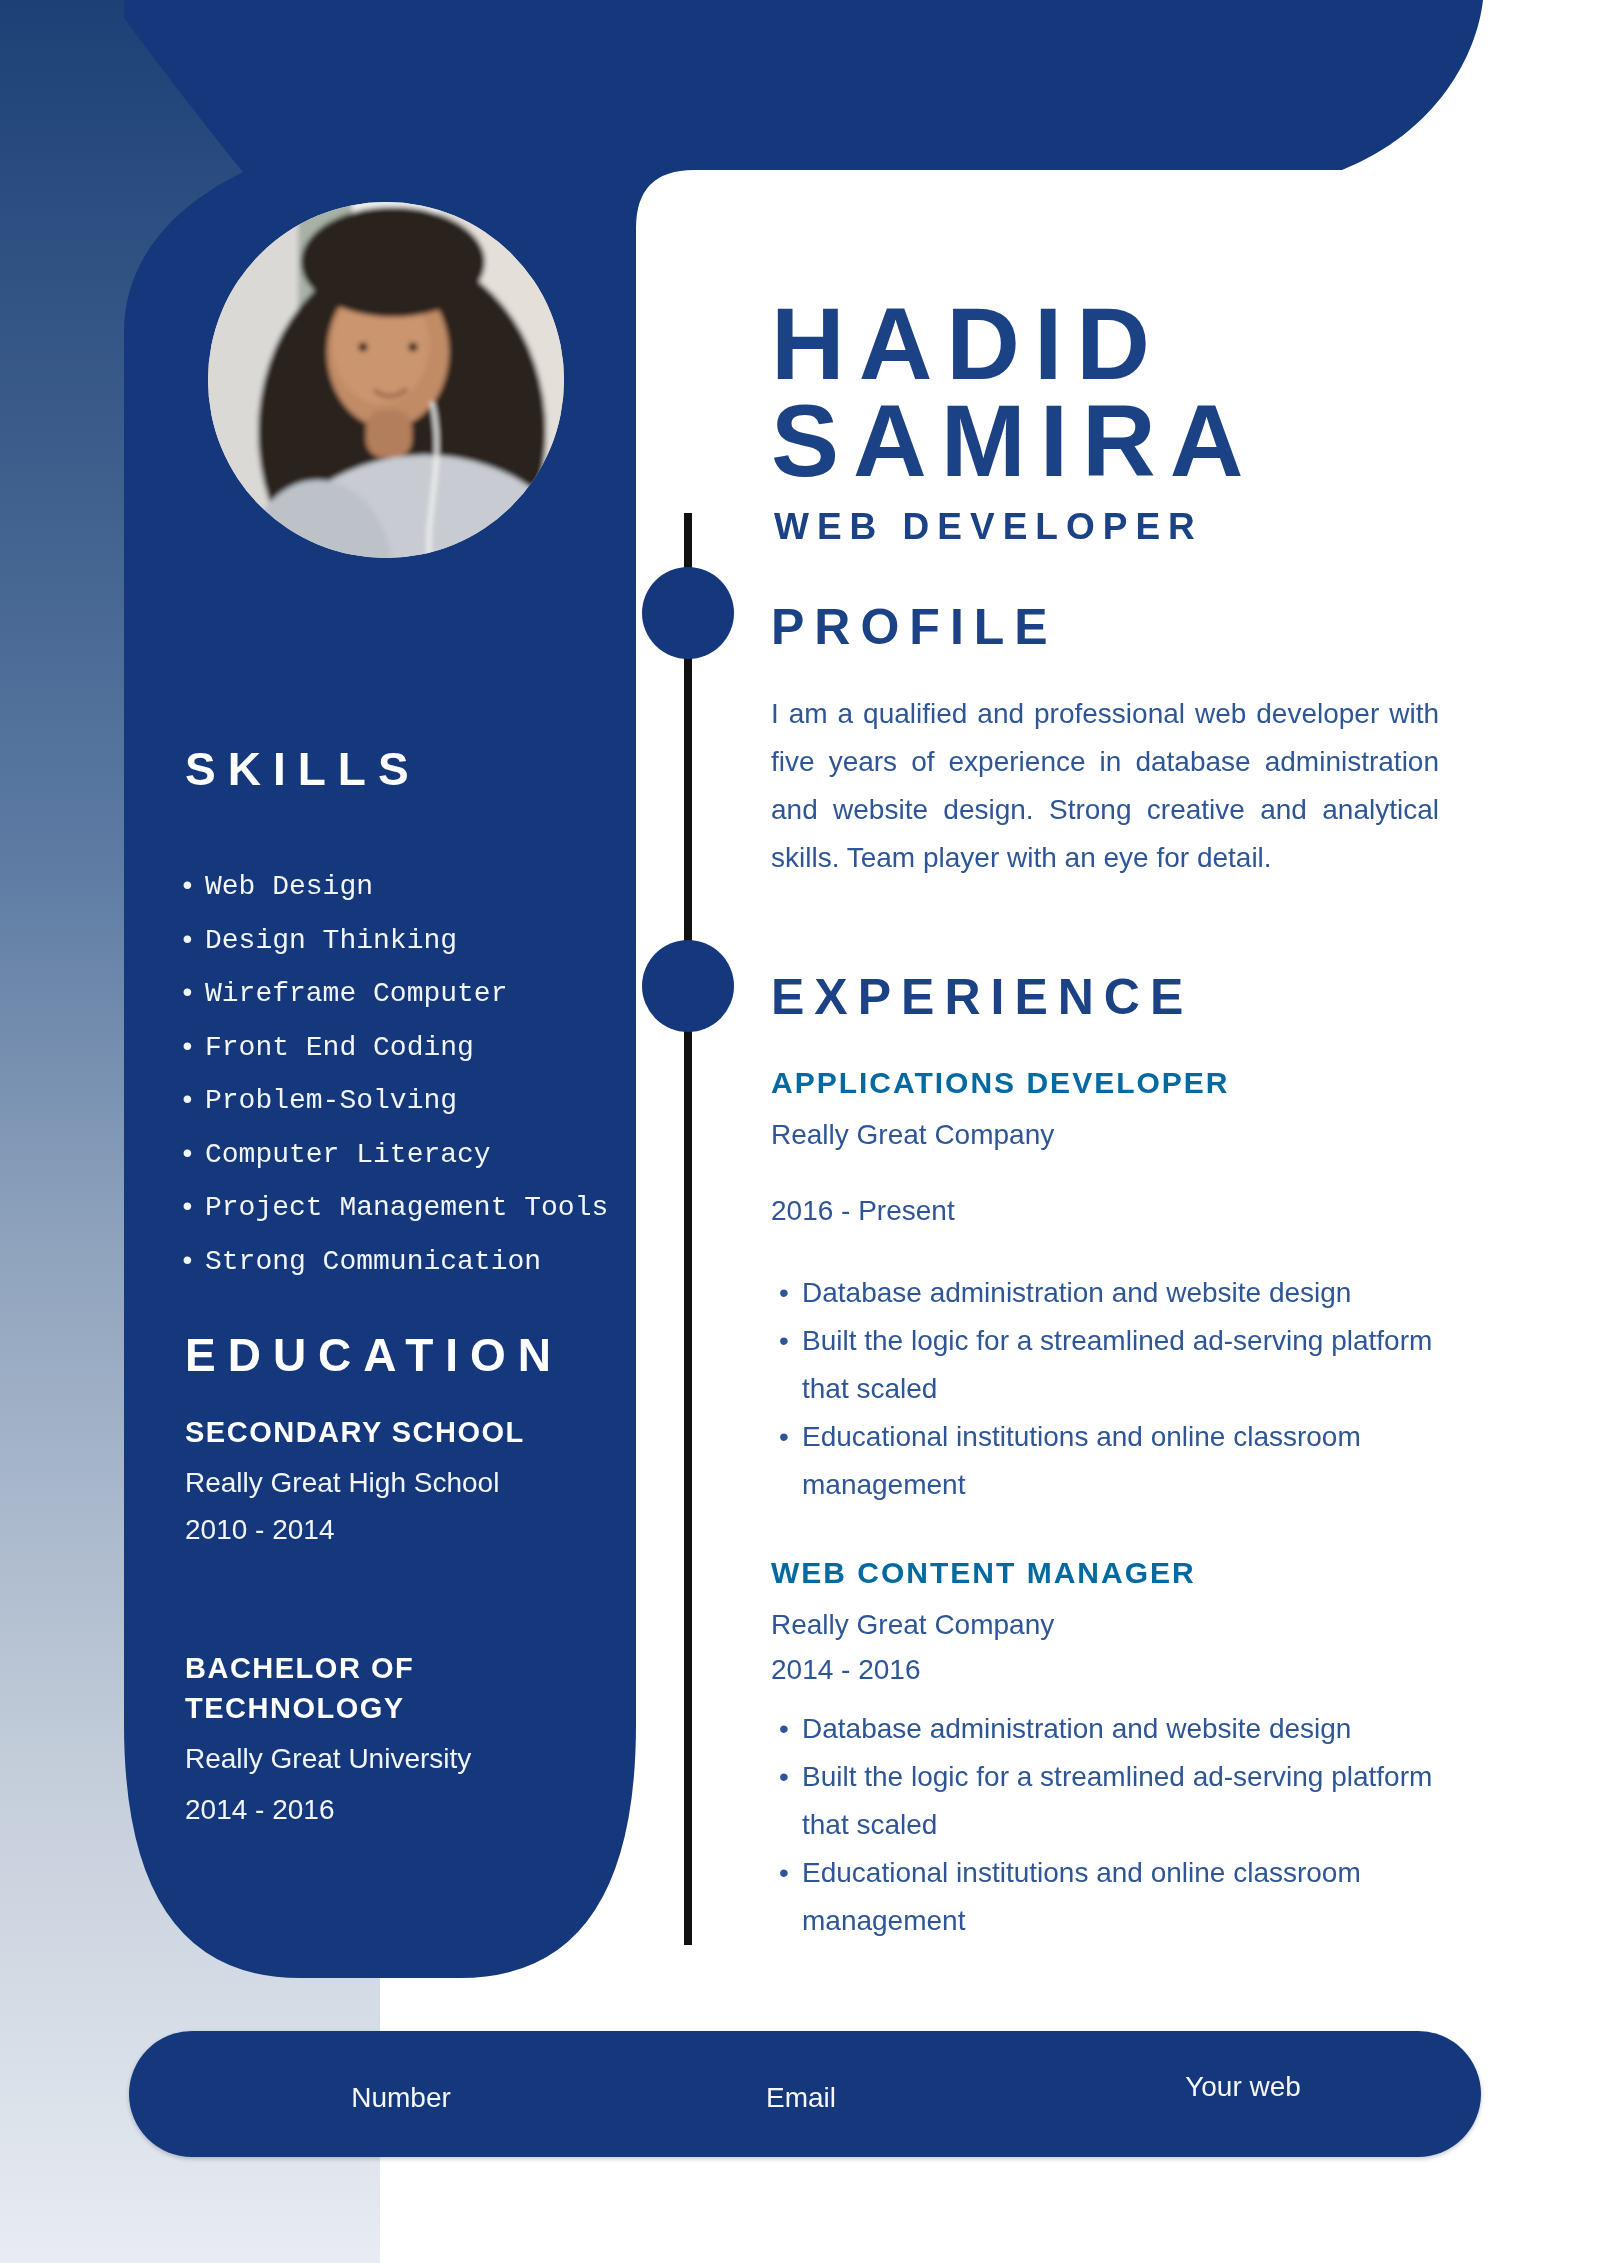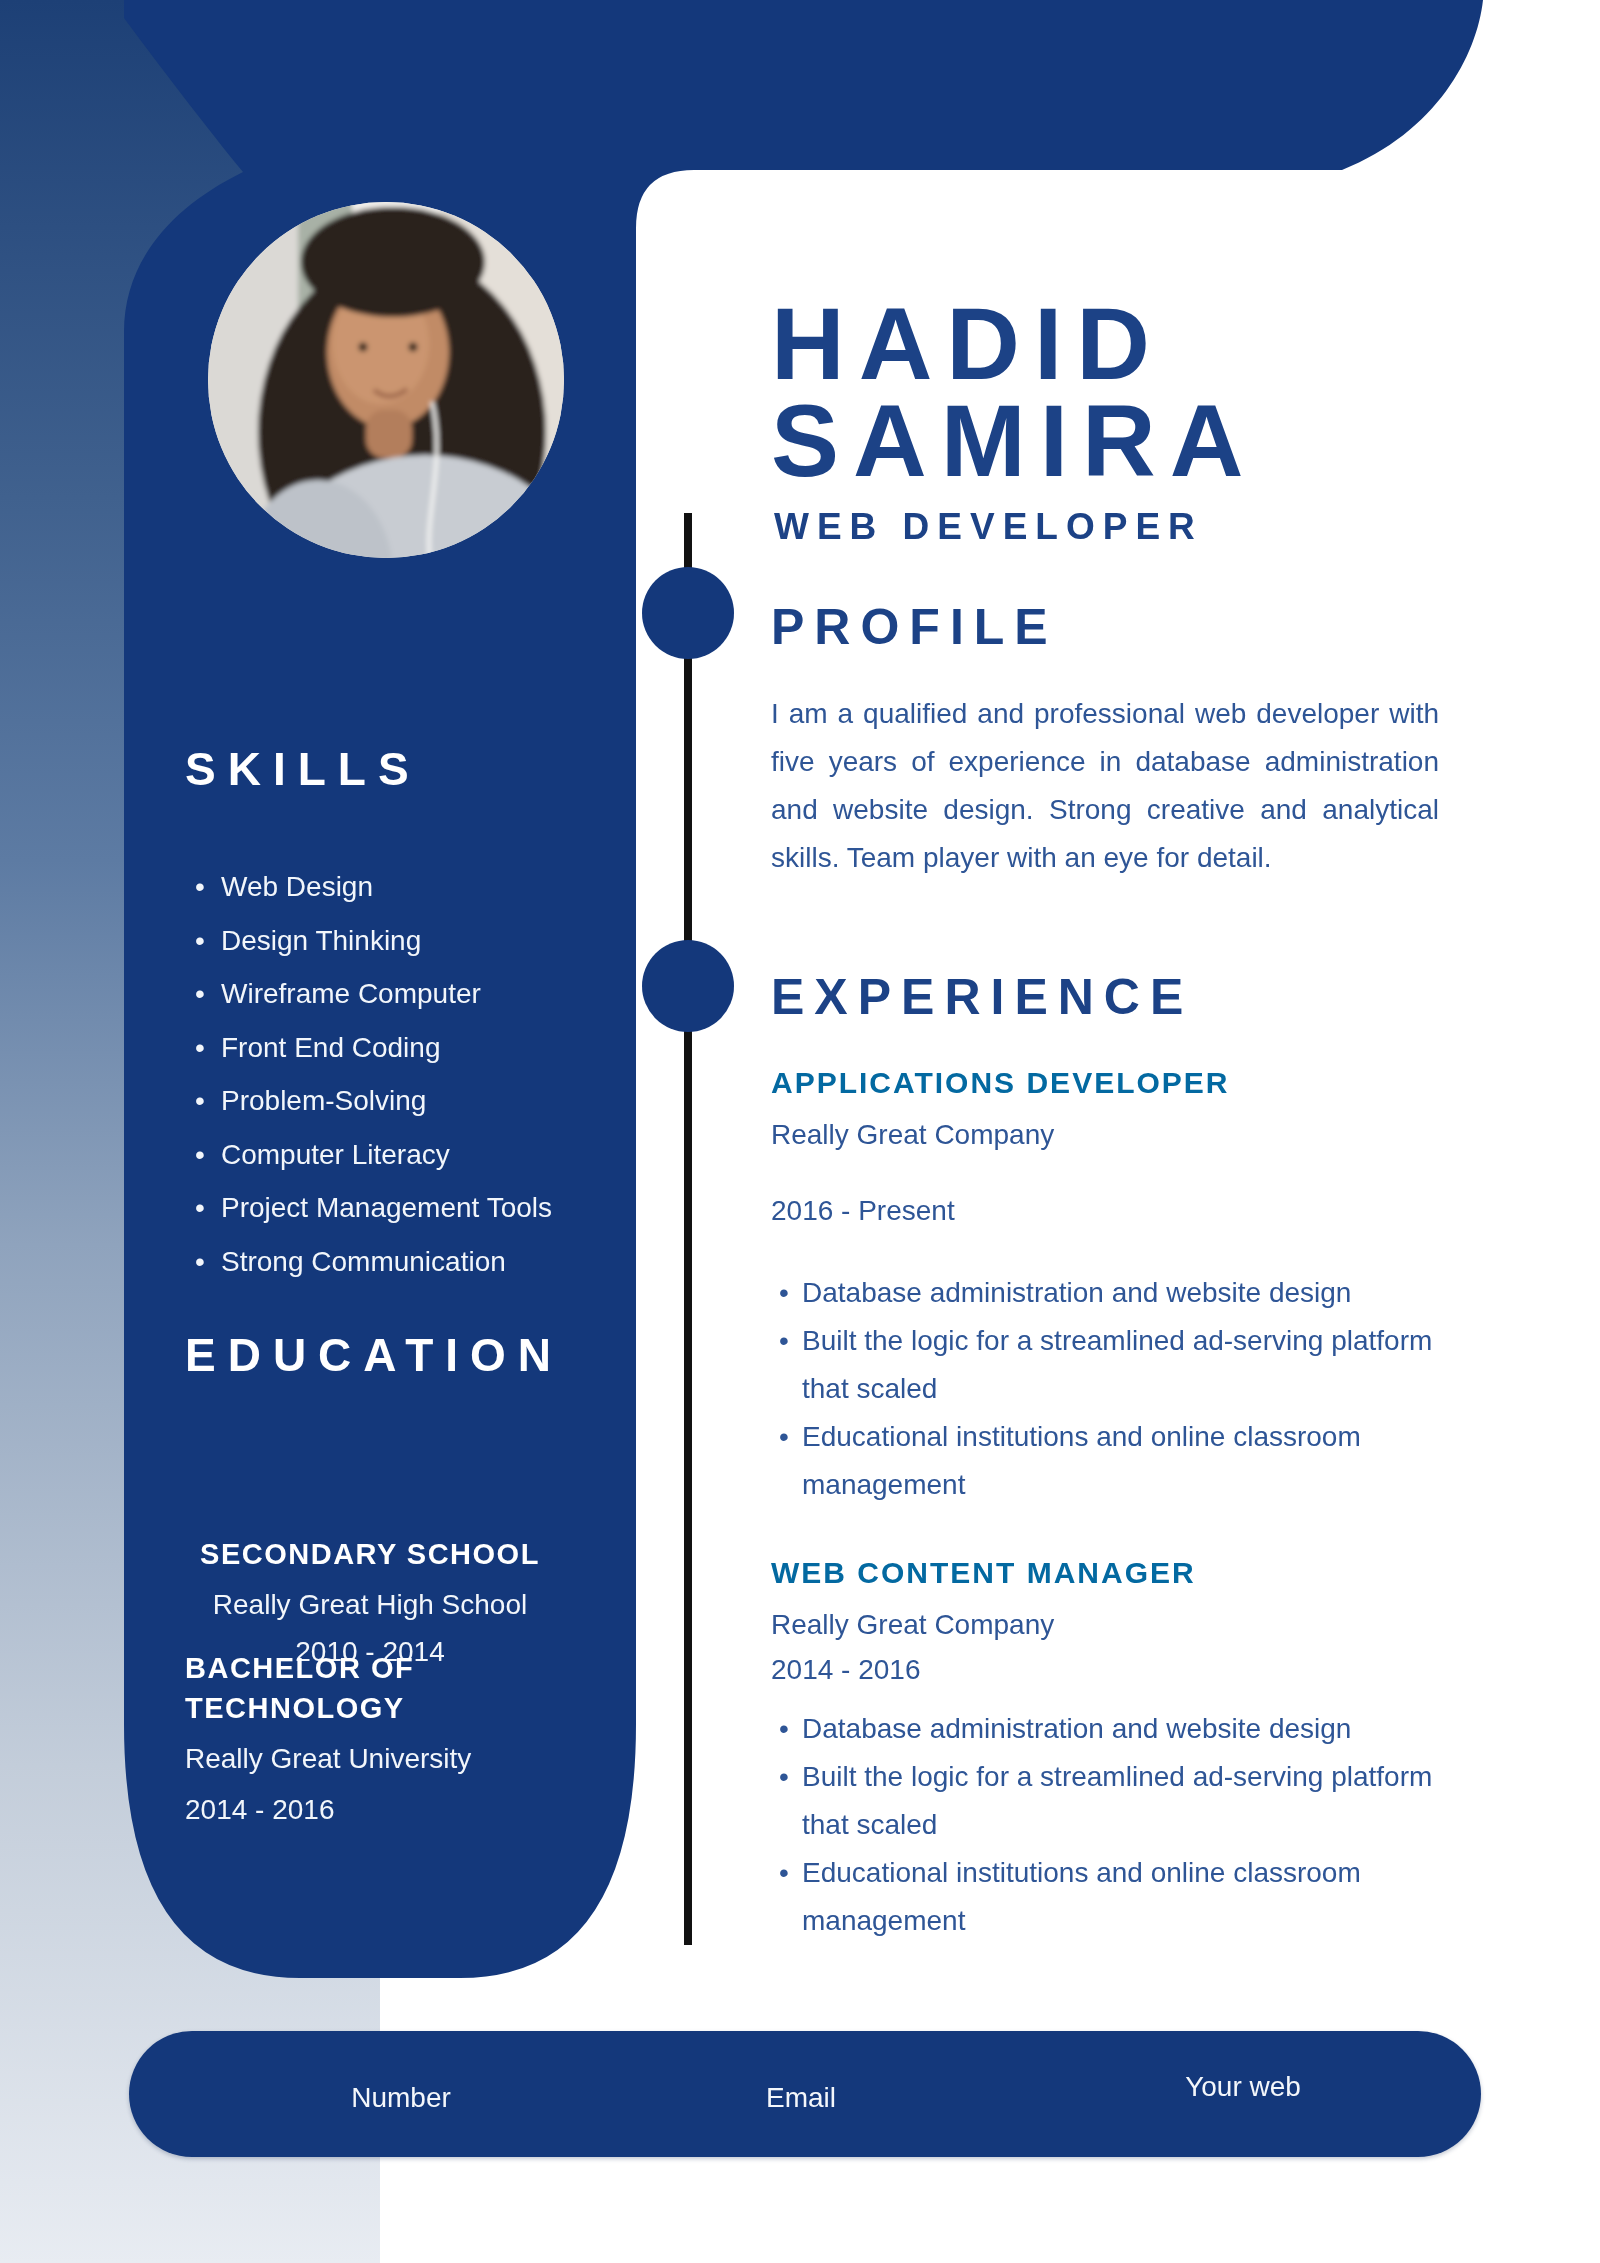--- a/index.html
+++ b/index.html
@@ -46,26 +46,26 @@
   ul.job-bullets{list-style:none;margin:0;padding:0;font-size:28px;line-height:48px;}
   .job.j1 ul.job-bullets{margin-top:42px;}
   .job.j2 ul.job-bullets{margin-top:19px;}
   ul.job-bullets li{position:relative;padding-left:31px;}
   ul.job-bullets li::before{content:"\2022";position:absolute;left:8px;}
 
   
   .side-head{position:absolute;left:185px;color:#ffffff;font-weight:bold;font-size:46px;letter-spacing:12px;white-space:nowrap;}
   .side-head.skills{top:742px;}
   .side-head.edu{top:1328px;}
-  ul.skill-list{position:absolute;left:185px;top:860px;margin:0;padding:0;list-style:none;
-        color:#f2f6fb;font-size:28px;}
+  ul.skill-list{position:absolute;left:169px;top:860px;margin:0;padding:0;list-style:none;
+        color:#f2f6fb;font-size:28px;font-family:Liberation Mono, monospace;}
   ul.skill-list li{position:relative;height:53.5px;line-height:53.5px;padding-left:36px;white-space:nowrap;}
   ul.skill-list li::before{content:"\2022";position:absolute;left:10px;}
   .edu-entry{position:absolute;left:185px;width:370px;color:#f2f6fb;}
-  .edu-entry.e1{top:1534px;text-align:center;}
+  .edu-entry.e1{top:1412px;}
   .edu-entry.e2{top:1648px;}
   .edu-title{color:#ffffff;font-weight:bold;font-size:29px;letter-spacing:1.5px;line-height:40px;}
   .edu-org{font-size:28px;margin-top:15px;}
   .edu-entry.e1 .edu-dates{font-size:28px;margin-top:15px;}
   .edu-entry.e2 .edu-dates{font-size:28px;margin-top:19px;}
 
   
   .contact-bar{
     position:absolute;left:129px;top:2031px;width:1352px;height:126px;
     background:#14387b;border-radius:64px;

